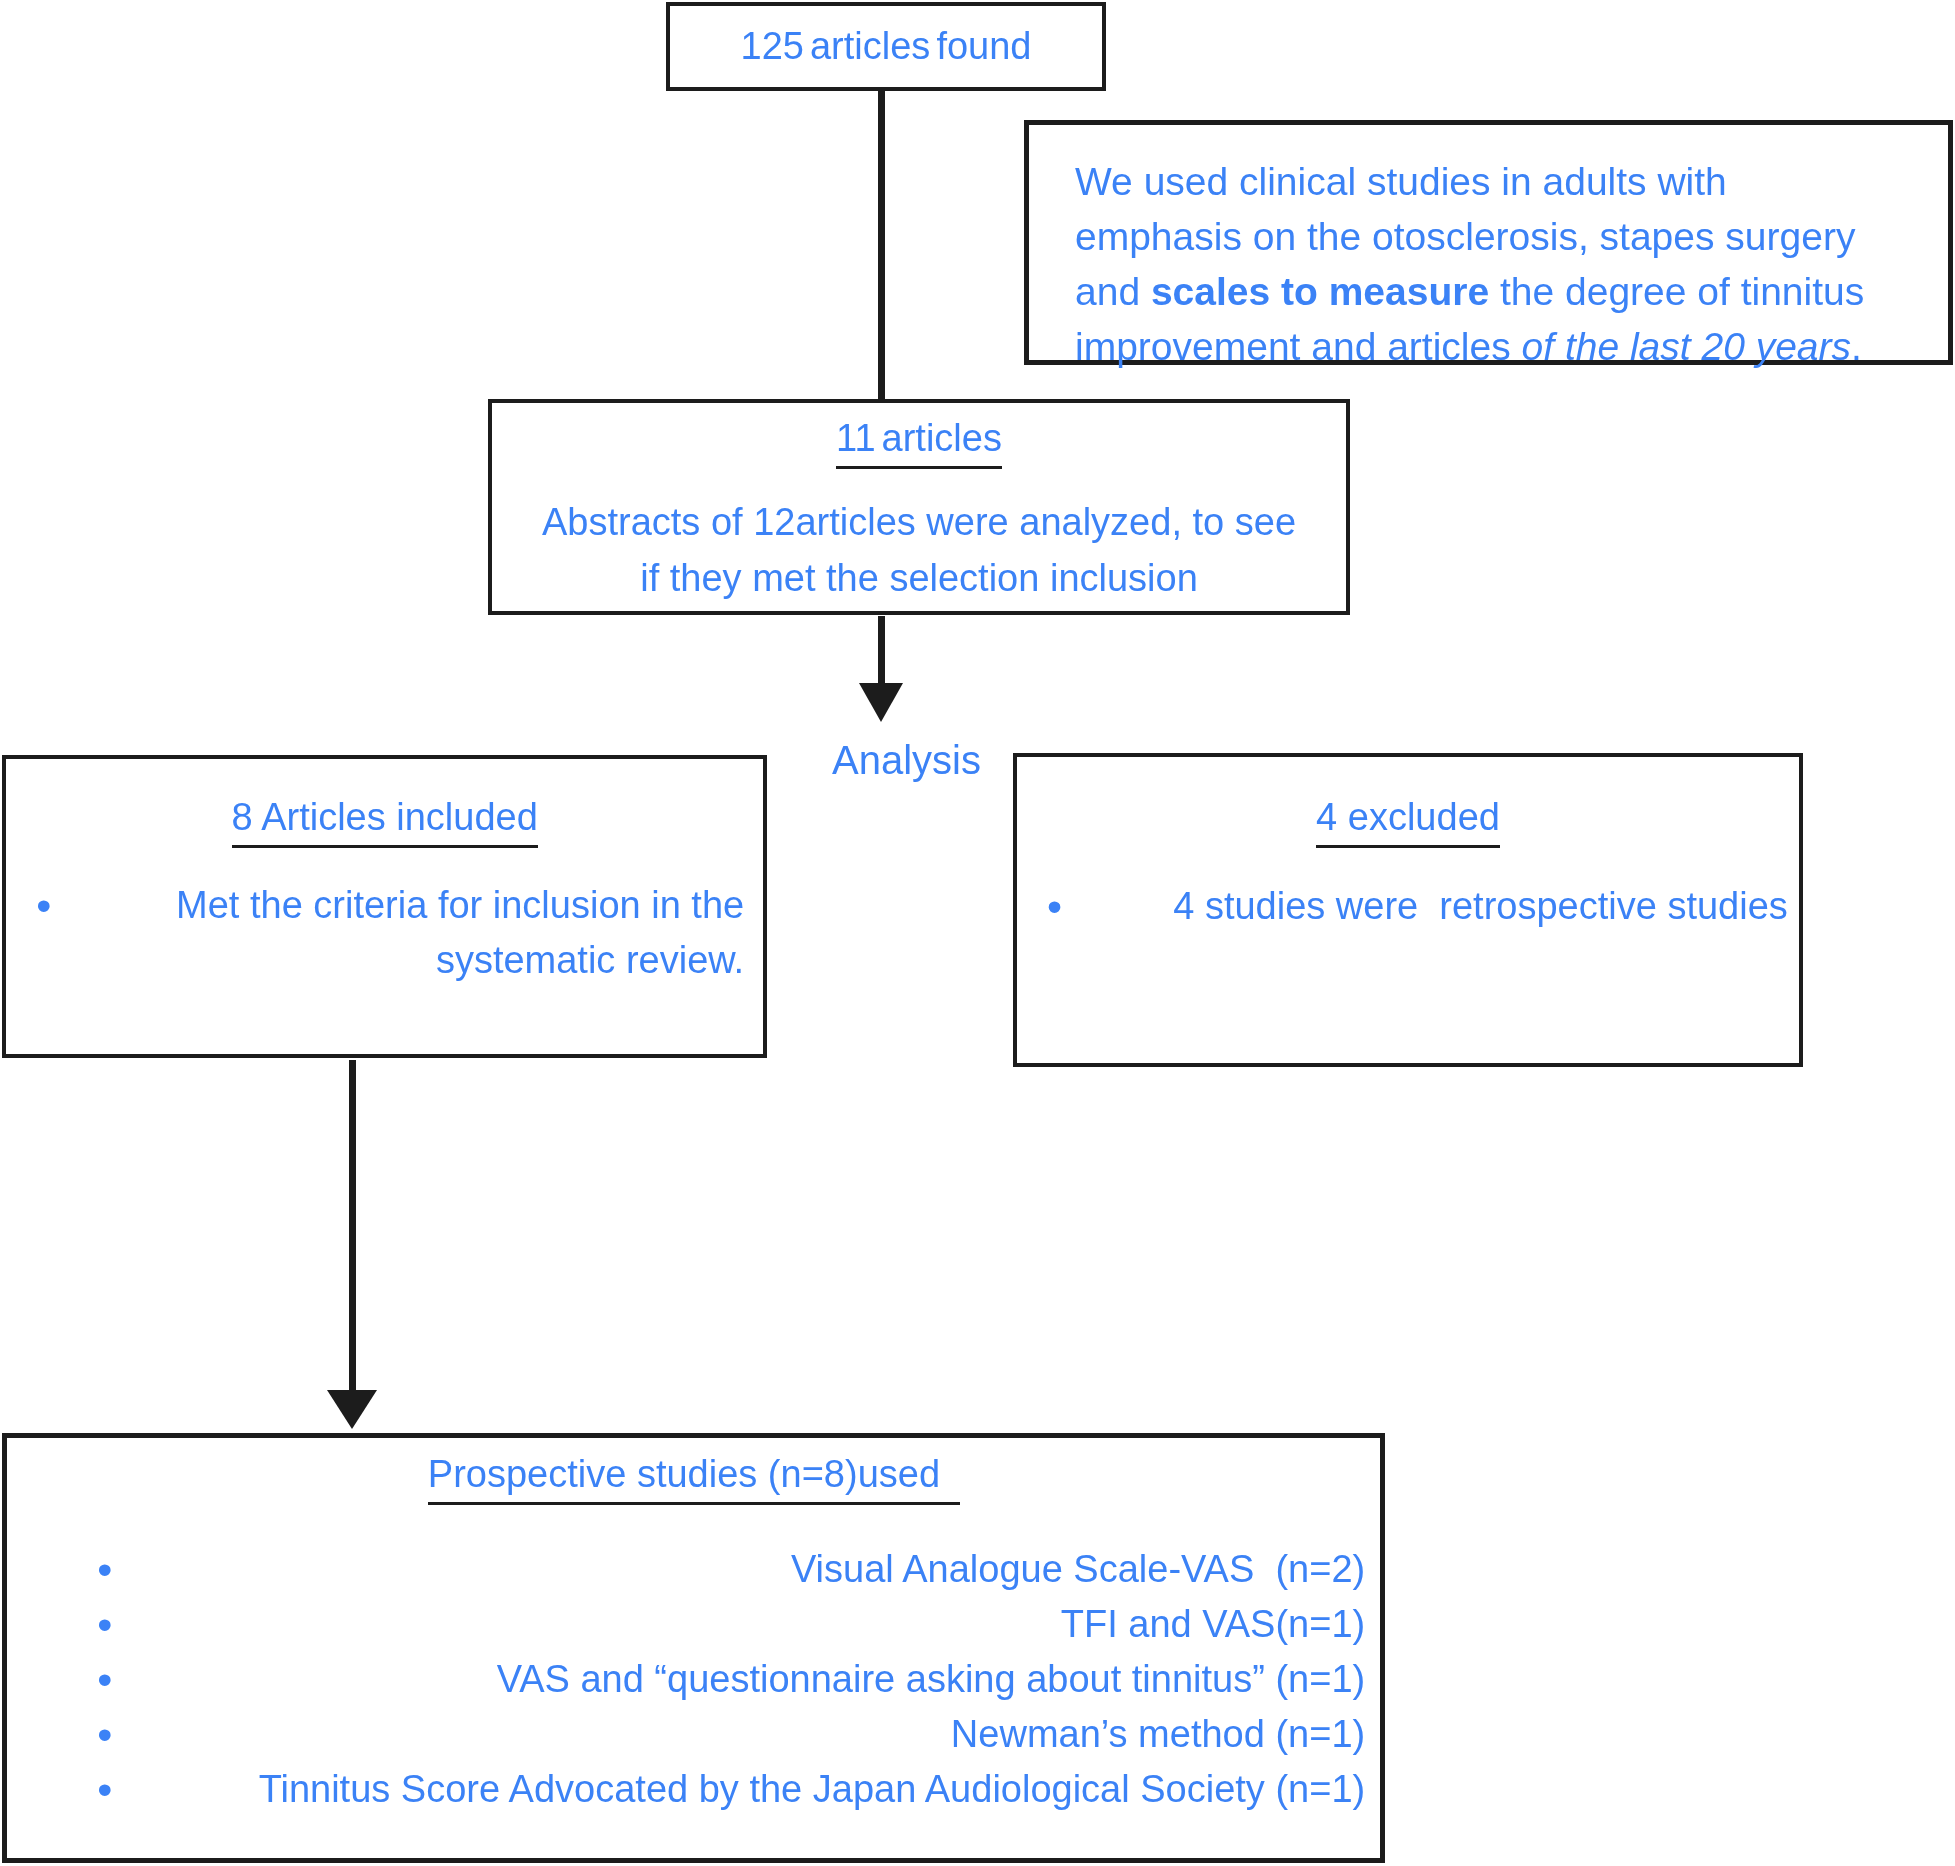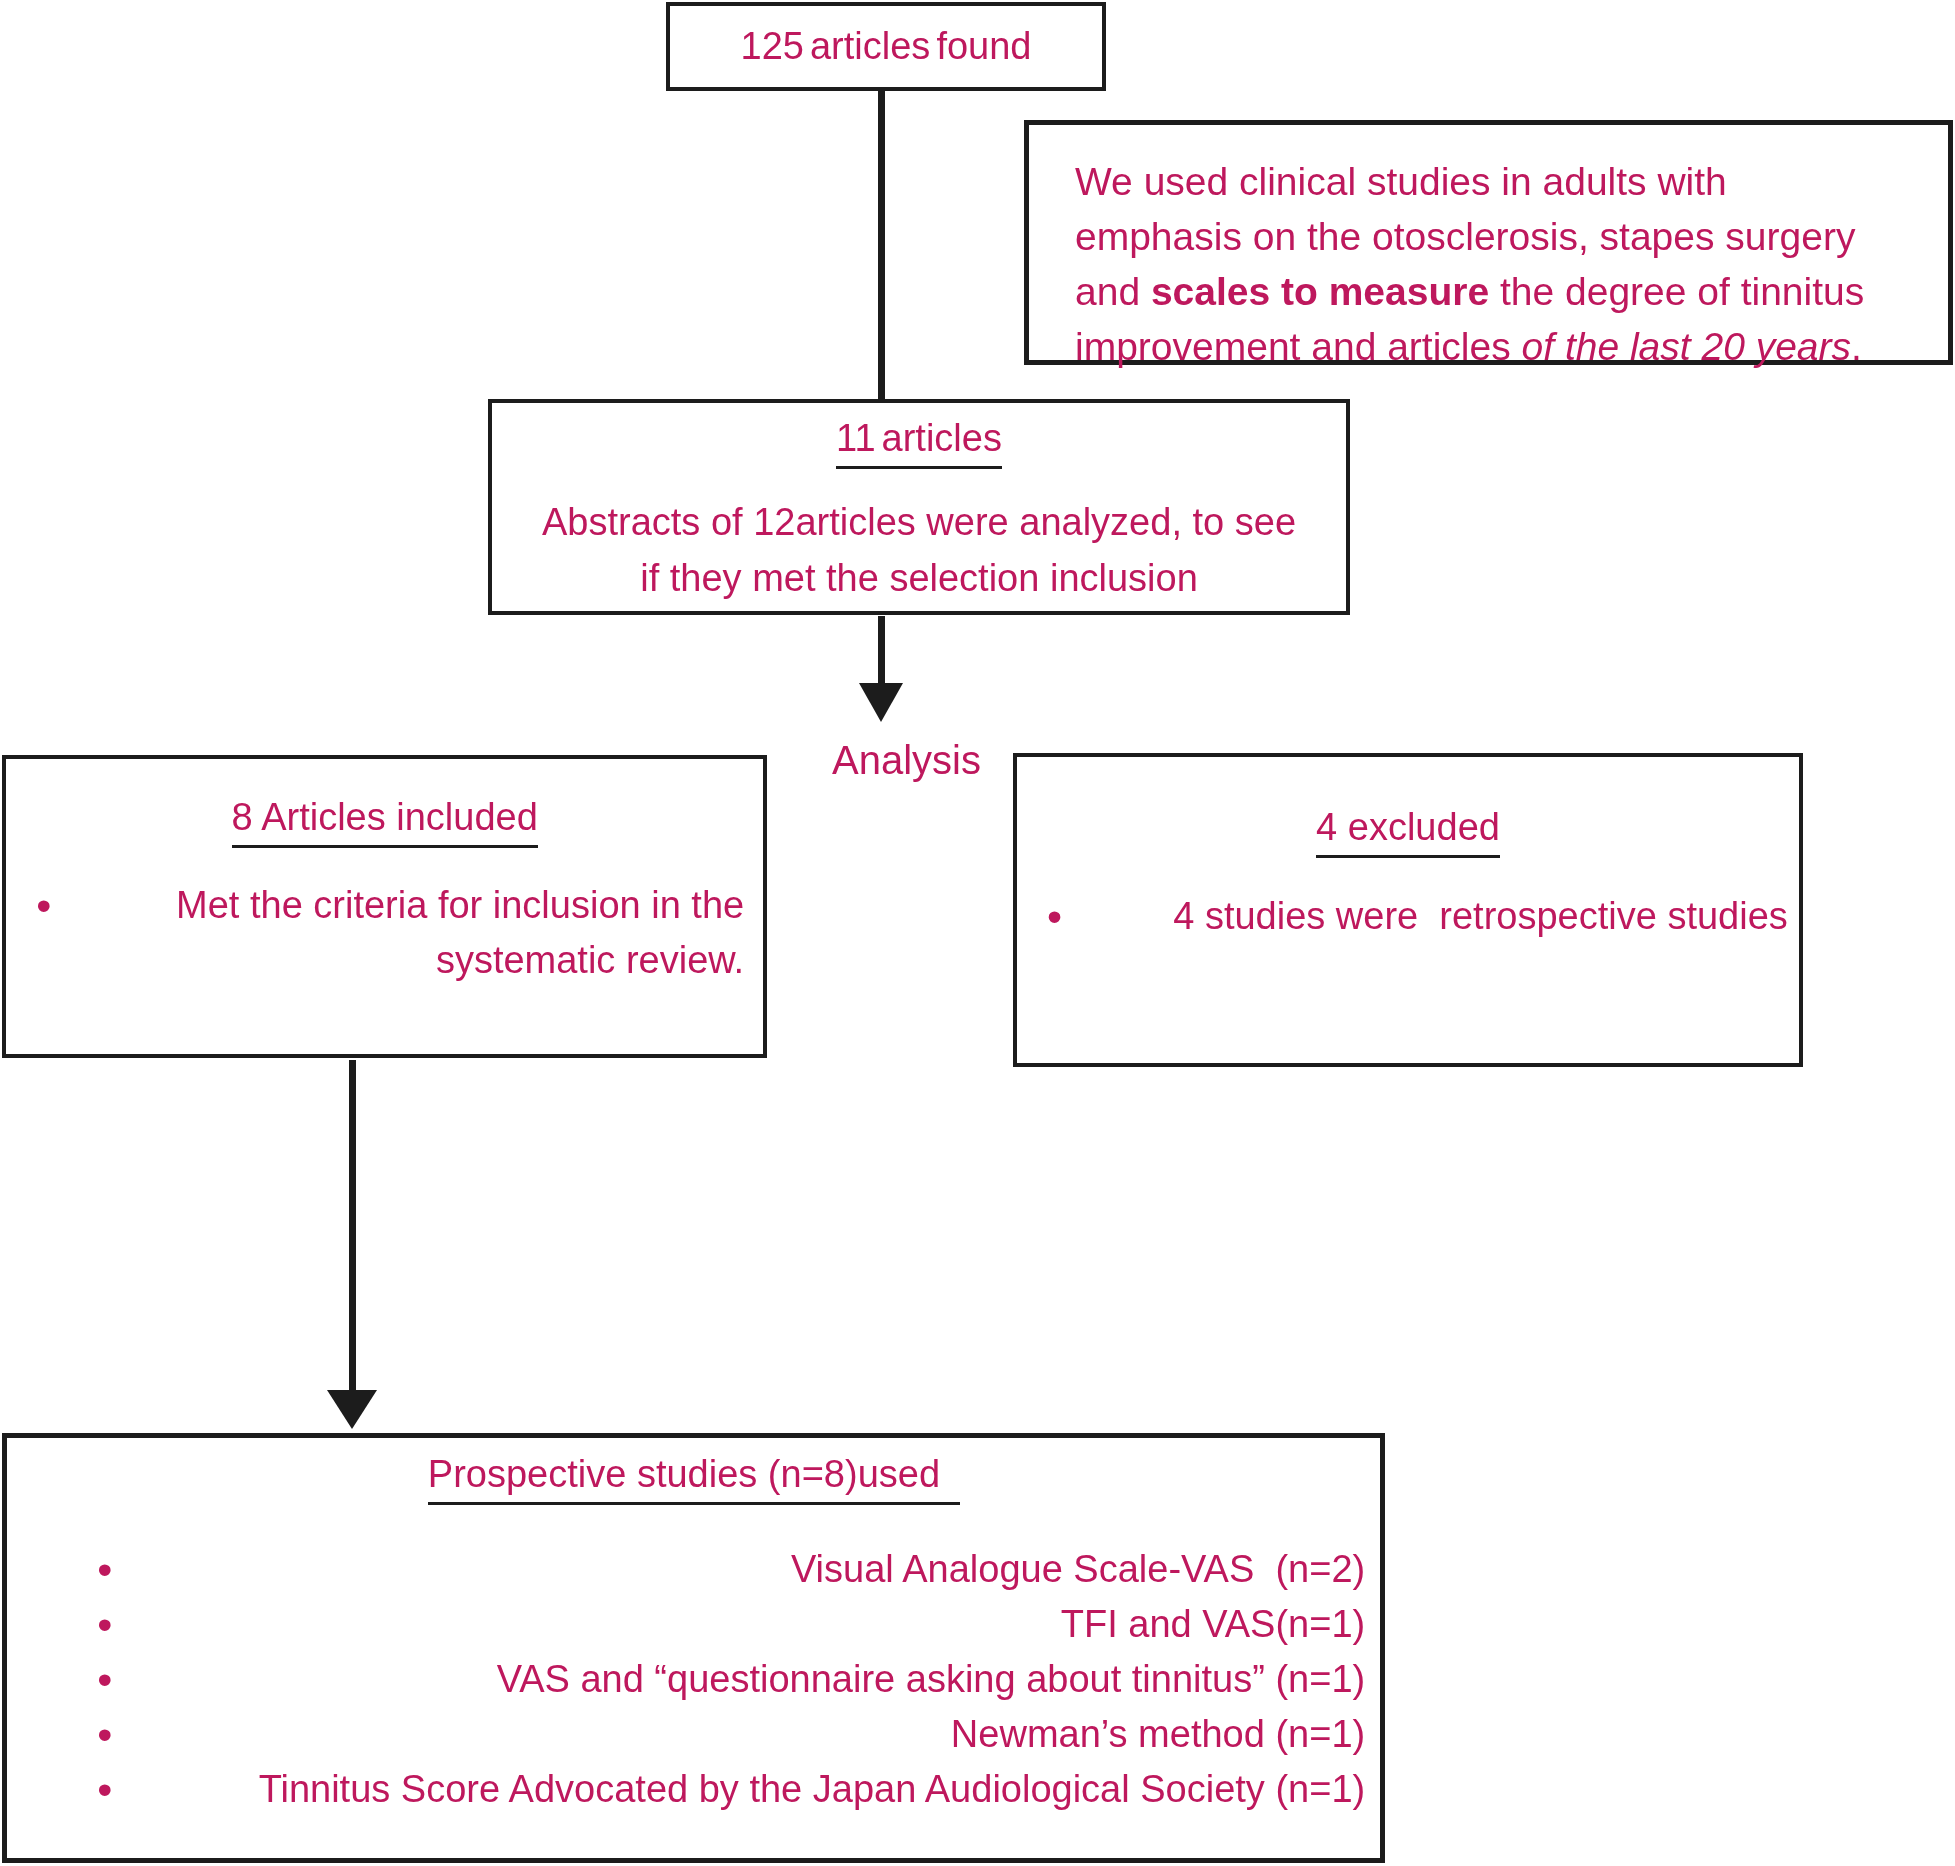--- a/index.html
+++ b/index.html
@@ -1,21 +1,21 @@
 <!DOCTYPE html>
 <html style="font-size:12px"><head>
 <meta charset="utf-8">
 <style>
   html,body{margin:0;padding:0;background:#ffffff;}
   #figure{
     position:relative;
     width:1955px;height:1867px;
     background:#ffffff;
     font-family:"Liberation Sans","DejaVu Sans",sans-serif;
-    color:#be185d;
+    color:#3b82f6;
   }
   .fbox{
     position:absolute;
     box-sizing:border-box;
     border:4.5px solid #1c1c1c;
     background:#ffffff;
   }
   .center-text{display:flex;align-items:center;justify-content:center;}
   .box-label{font-size:38px;letter-spacing:0px;}
   .tight{word-spacing:-4.5px;}
@@ -91,21 +91,21 @@
   <div class="fbox" style="left:2.2px;top:755px;width:765px;height:303px;">
     <div class="title-row" style="margin-top:37px;">
       <span class="box-title">8 Articles included</span>
     </div>
     <ul class="bullets side-bullets" style="margin:30px 19px 0 0;">
         <li>Met the criteria for inclusion in the systematic review.</li>
       </ul>
   </div>
 
   <div class="fbox" style="left:1013px;top:753px;width:790px;height:314px;">
-    <div class="title-row" style="margin-top:49px;">
+    <div class="title-row" style="margin-top:39px;">
       <span class="box-title">4 excluded</span>
     </div>
     <ul class="bullets side-bullets" style="margin:31px 11.2px 0 0;">
         <li>4 studies were  retrospective studies</li>
       </ul>
   </div>
 
   <div class="vline" style="left:349px;top:1060px;width:6.7px;height:333px;"></div>
   <div class="arrowhead" style="left:327px;top:1390px;border-left:25px solid transparent;border-right:25px solid transparent;border-top:39px solid #1c1c1c;"></div>
 

